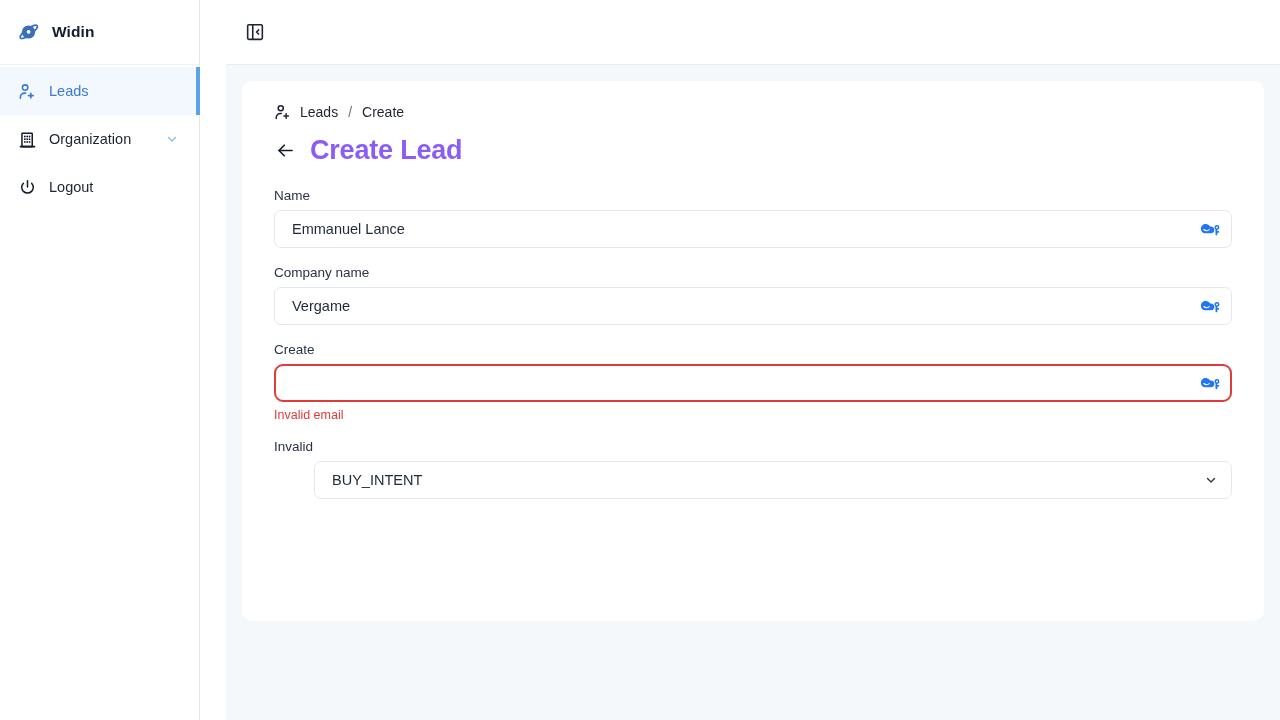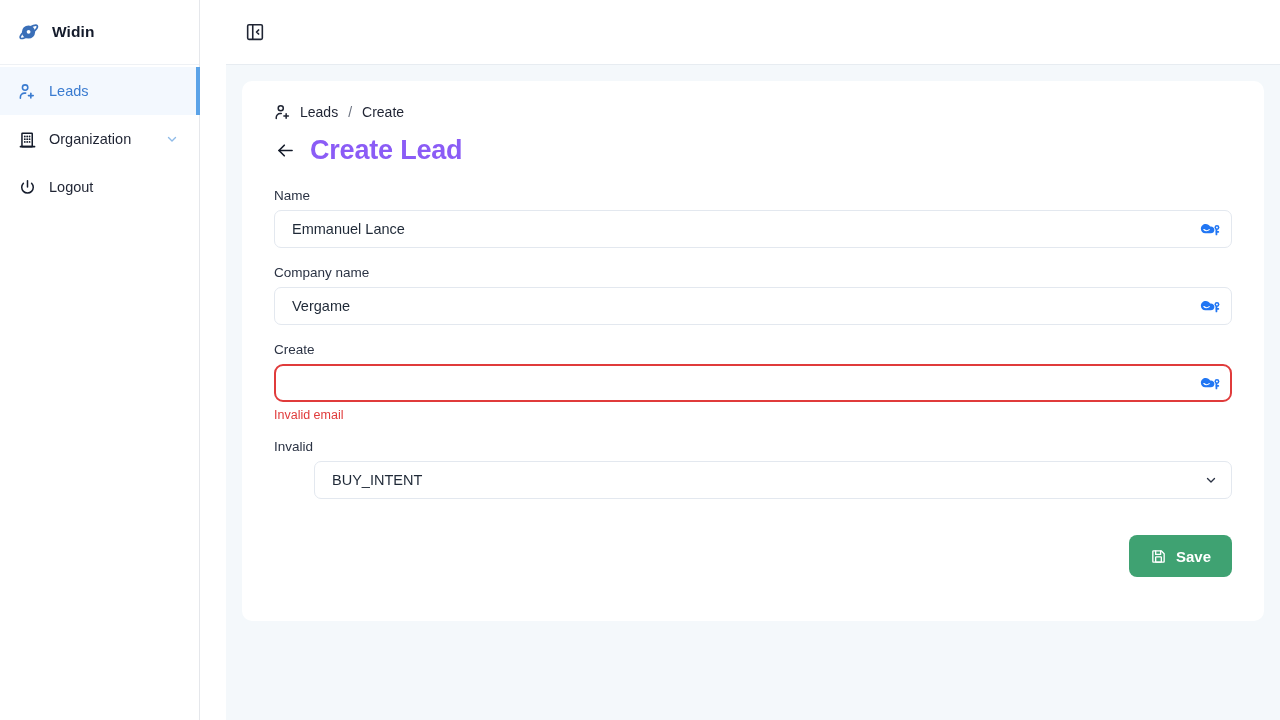--- a/index.html
+++ b/index.html
@@ -435,29 +435,17 @@
               <span class="select-chev">
                 <svg width="14" height="14" viewBox="0 0 24 24" fill="none" stroke="#2b3344" stroke-width="2.3" stroke-linecap="round" stroke-linejoin="round">
                   <path d="M6 9.5l6 6 6-6"></path>
                 </svg>
               </span>
             </div>
           </div>
 
         </div>
 
-        <div class="actions">
-          <button class="save-btn">
-            <span class="save-icon">
-              <svg width="17" height="17" viewBox="0 0 24 24" fill="none" stroke="#ffffff" stroke-width="1.9" stroke-linecap="round" stroke-linejoin="round">
-                <path d="M4 4.8A.8.8 0 0 1 4.8 4h11l4.2 4.2v11a.8.8 0 0 1-.8.8H4.8a.8.8 0 0 1-.8-.8V4.8z"></path>
-                <path d="M8 4v5h7V4"></path>
-                <rect x="8" y="12.6" width="8" height="7.4" rx="0.6"></rect>
-              </svg>
-            </span>
-            <span>Save</span>
-          </button>
-        </div>
 
       </section>
     </div>
   </div>
 </div>
 
 </body></html>

